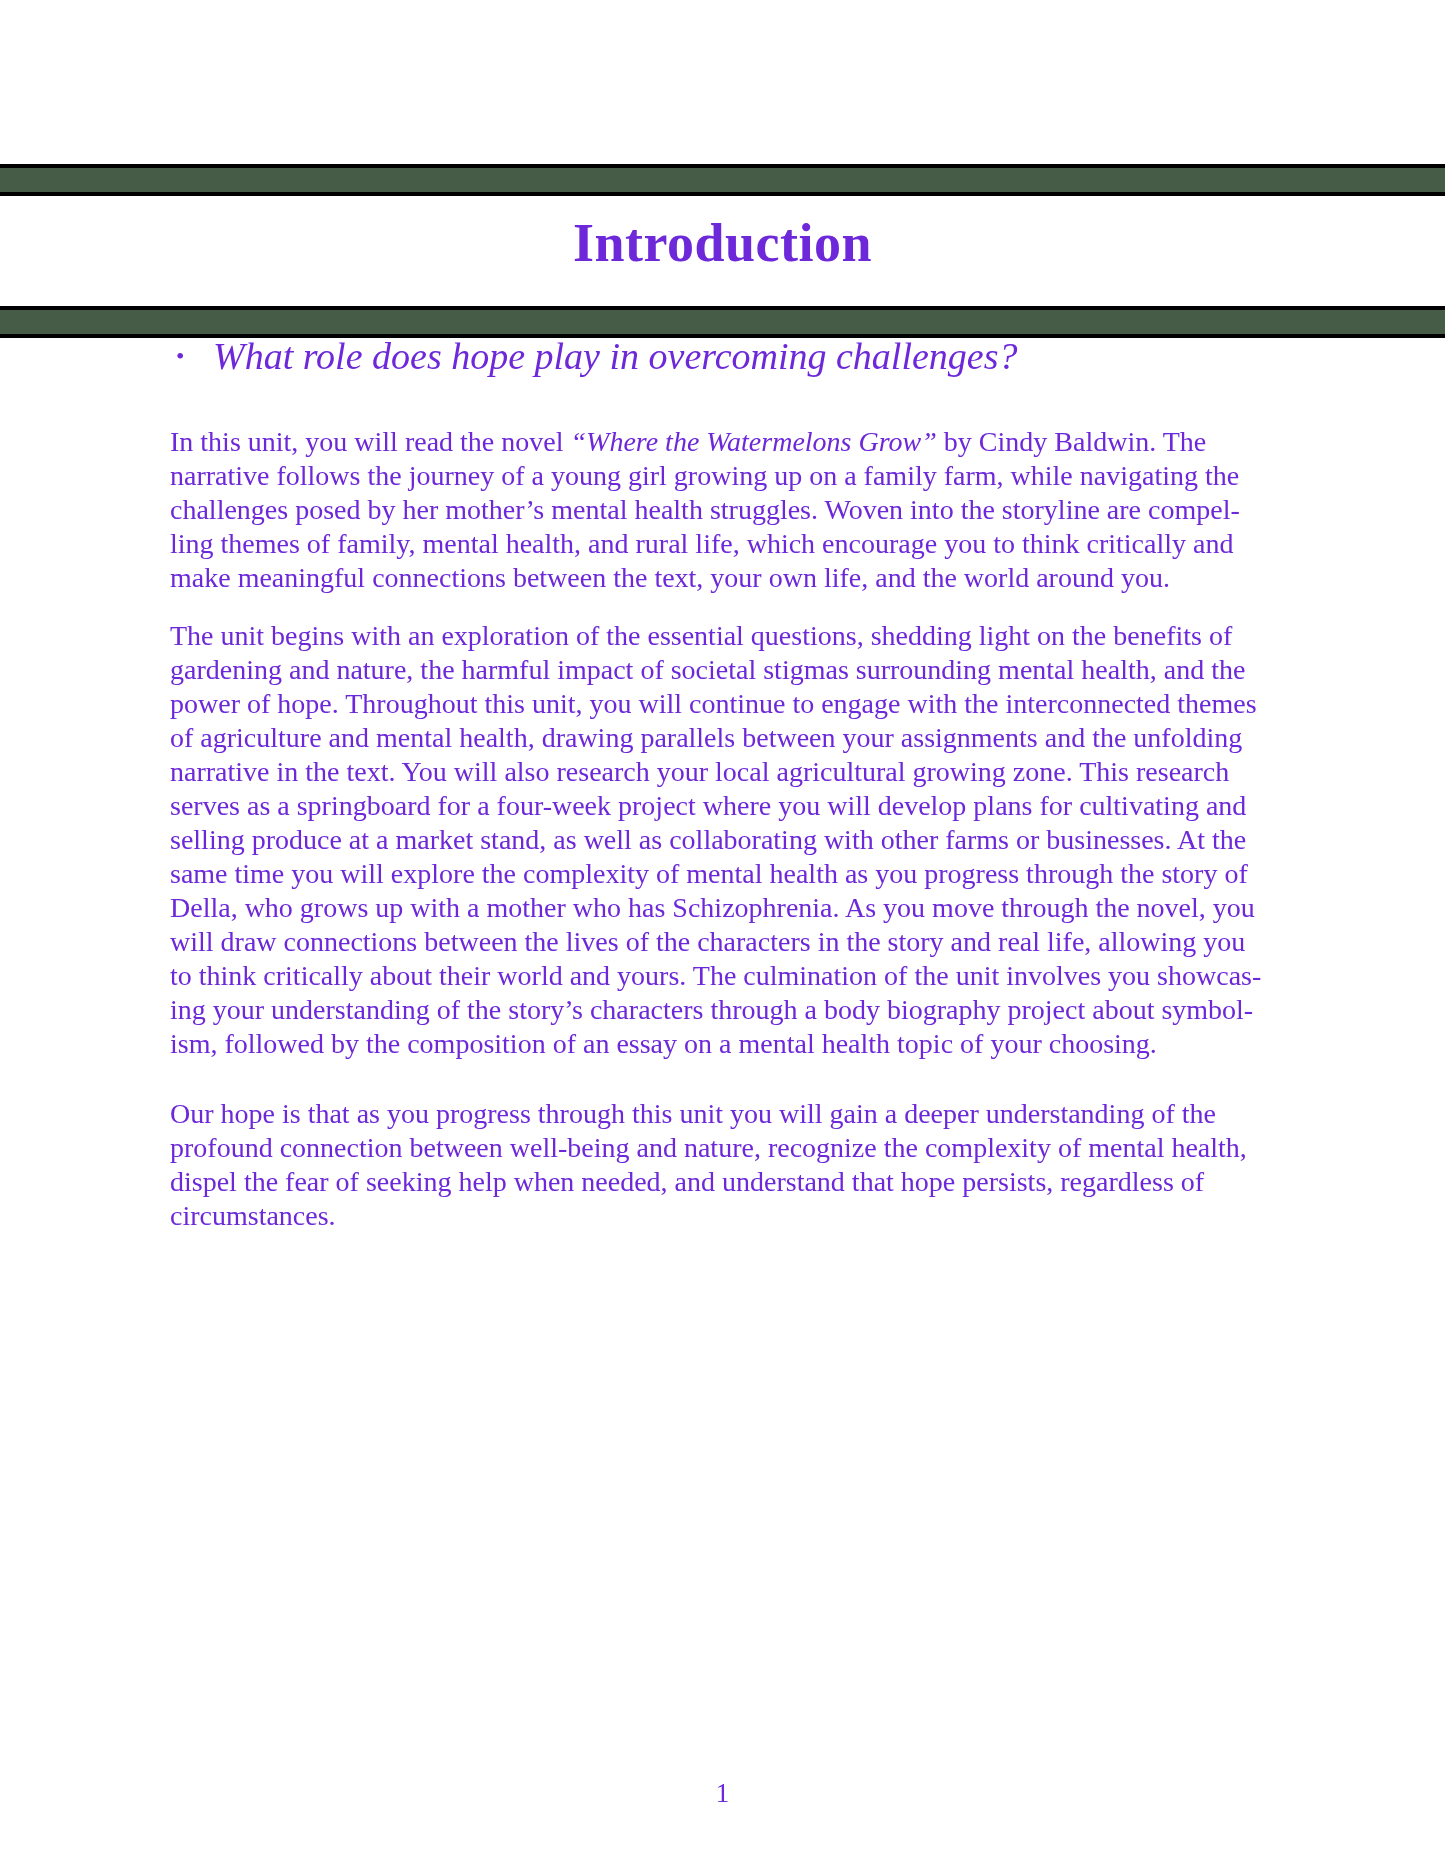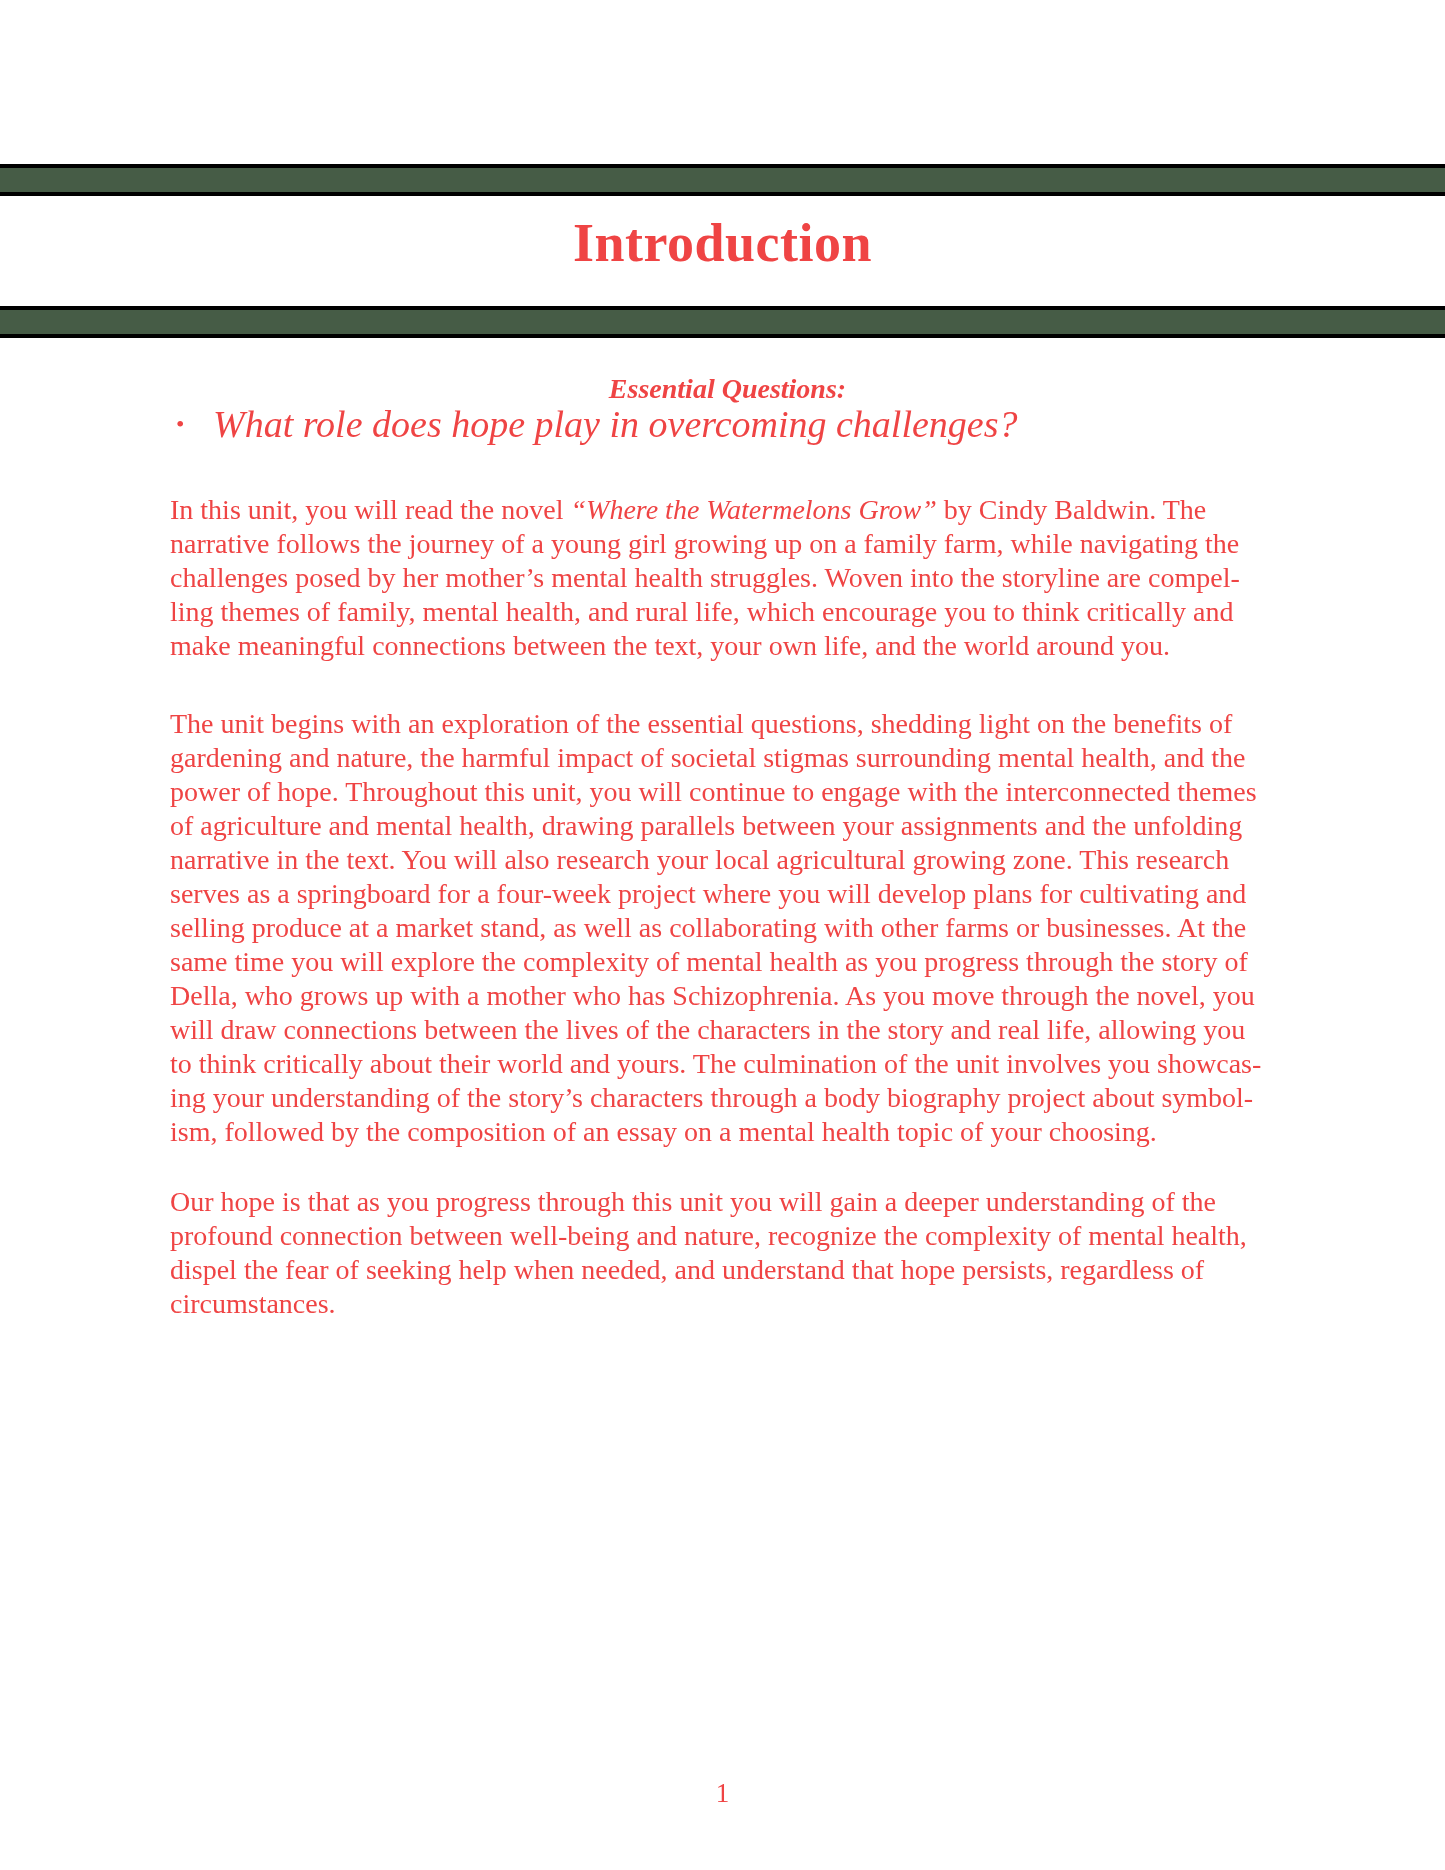--- a/index.html
+++ b/index.html
@@ -1,21 +1,21 @@
 <!DOCTYPE html>
 <html><head>
 <meta charset="utf-8">
 <style>
   html, body { margin: 0; padding: 0; background: #ffffff; }
   .page {
     position: relative;
     width: 1445px;
     height: 1870px;
     background: #ffffff;
-    color: #ef4444;
+    color: #6d28d9;
     font-family: "Liberation Serif", serif;
     overflow: hidden;
   }
   .bar {
     width: 100%;
     height: 24px;
     border-top: 4px solid #000000;
     border-bottom: 4px solid #000000;
     box-sizing: content-box;
   }
@@ -68,21 +68,21 @@
     font-style: normal;
     font-size: 24px;
   }
   .body-para {
     margin: 0;
     font-size: 28px;
     line-height: 34px;
     white-space: pre;
   }
   .para-1 { margin-top: 51px; }
-  .para-2 { margin-top: 44px; }
+  .para-2 { margin-top: 24px; }
   .para-3 { margin-top: 36px; }
   .para-rest { display: block; white-space: pre; }
   .novel-title { font-style: italic; }
   .page-number {
     position: absolute;
     top: 1778px;
     left: 0;
     width: 100%;
     text-align: center;
     font-size: 27px;
@@ -96,21 +96,20 @@
 
   <div class="bar bar-top" style="background-color: rgb(70, 92, 70);"></div>
 
   <div class="doc-title">Introduction</div>
 
   <div class="bar bar-second" style="background-color: rgb(70, 92, 70);"></div>
 
 
   <div class="content">
 
-    <div class="eq-heading">Essential Questions:</div>
 
     <ul class="eq-list">
       <li>What role does hope play in overcoming challenges?</li>
     </ul>
 
     <p class="body-para para-1"><span>In this unit, you will read the novel </span><span class="novel-title">“Where the Watermelons Grow”</span><span> by Cindy Baldwin. The</span><span class="para-rest">narrative follows the journey of a young girl growing up on a family farm, while navigating the
 challenges posed by her mother’s mental health struggles. Woven into the storyline are compel-
 ling themes of family, mental health, and rural life, which encourage you to think critically and
 make meaningful connections between the text, your own life, and the world around you.</span></p>
 

